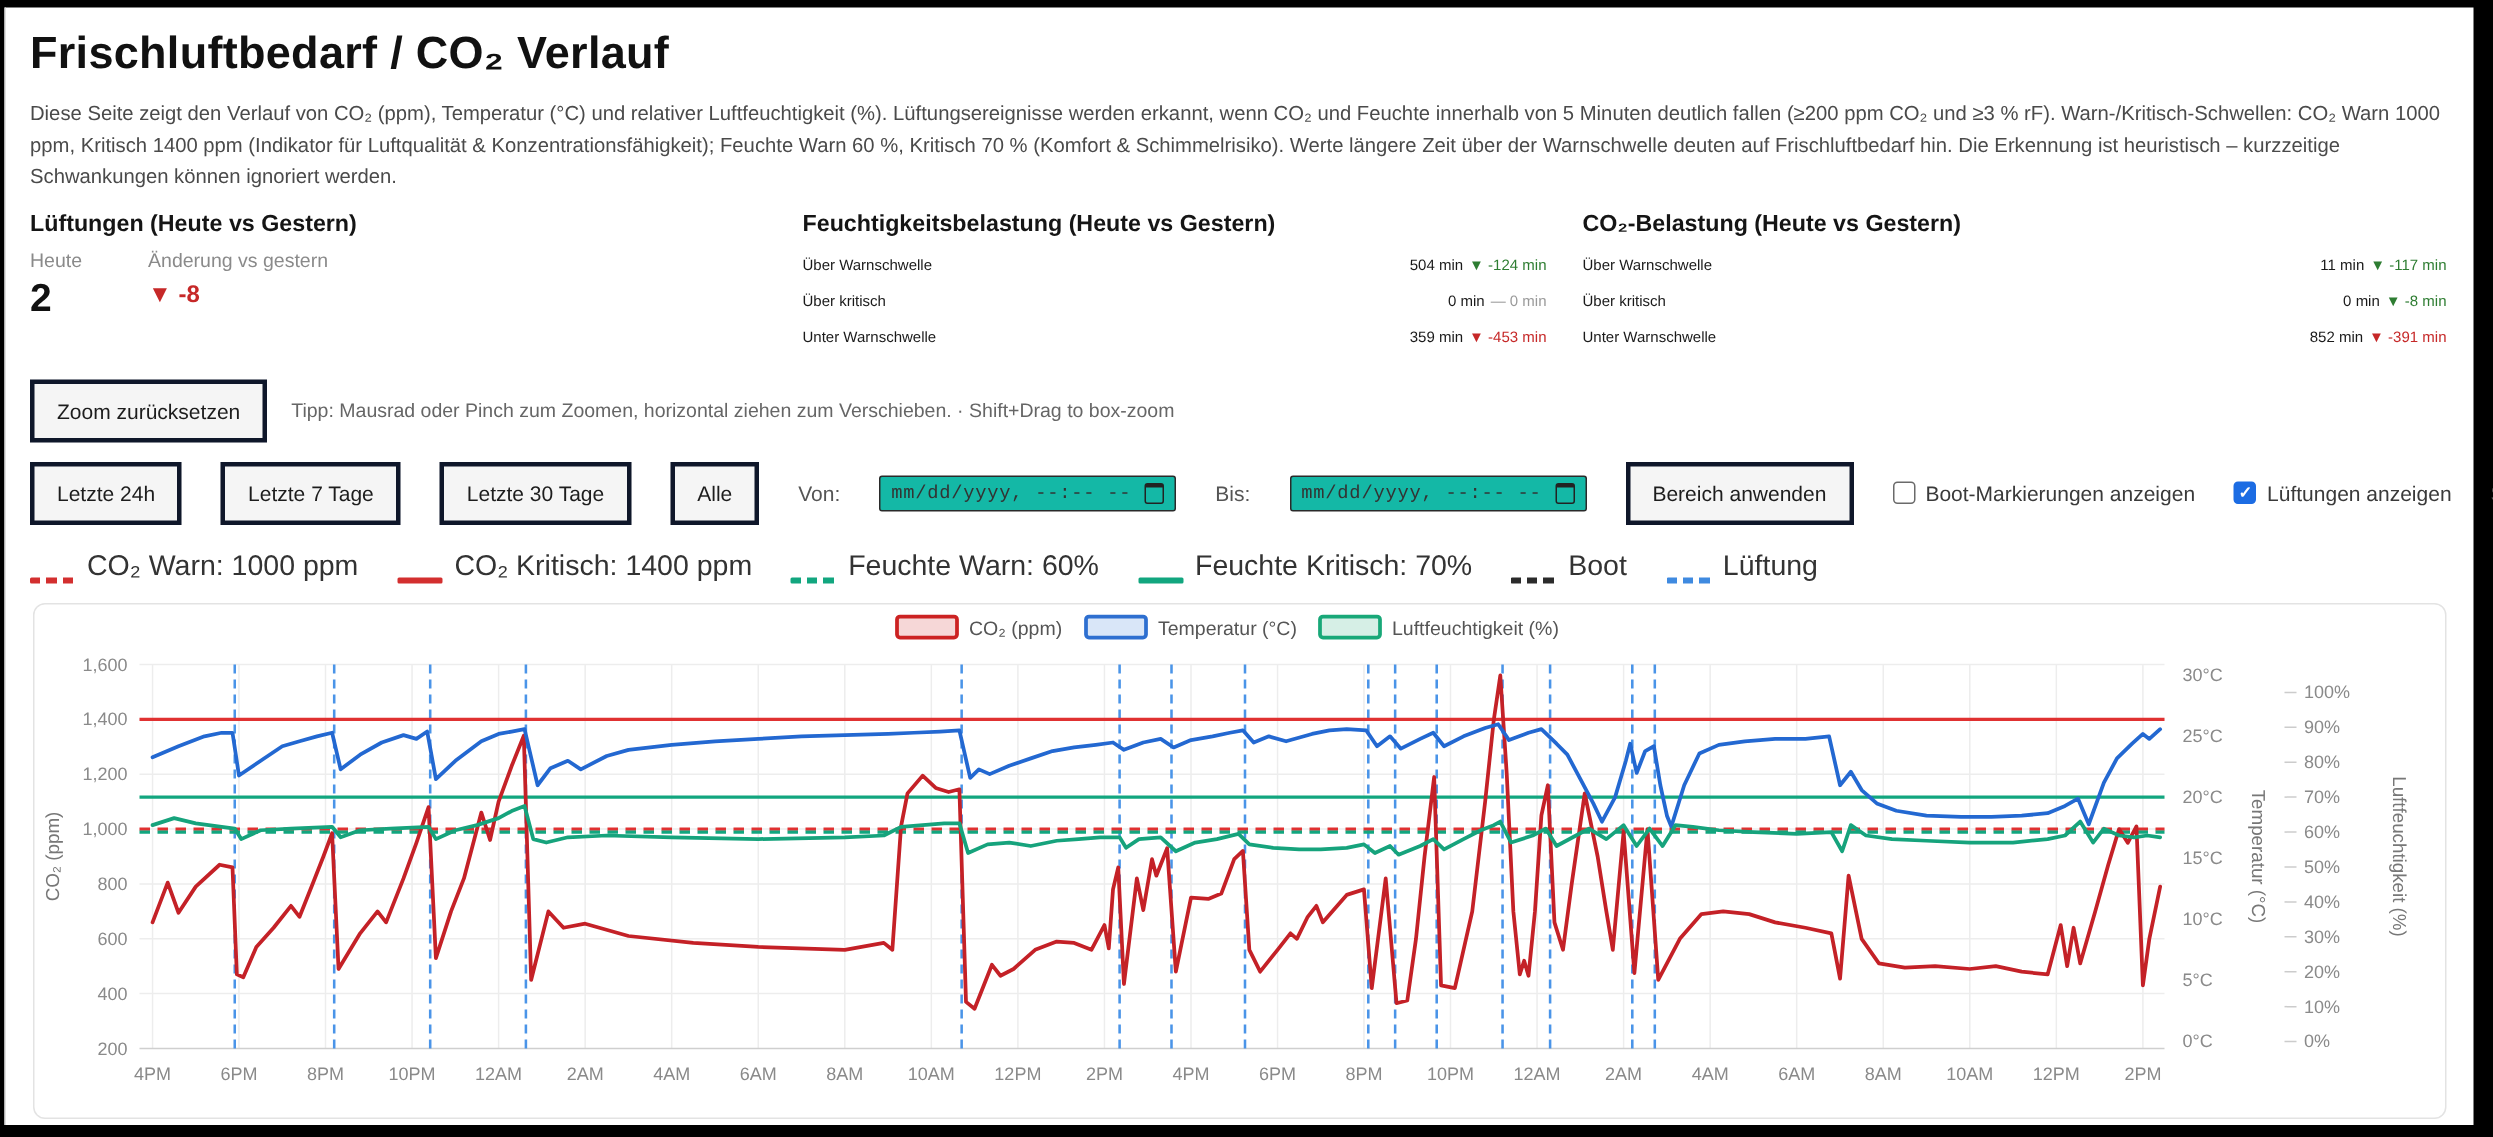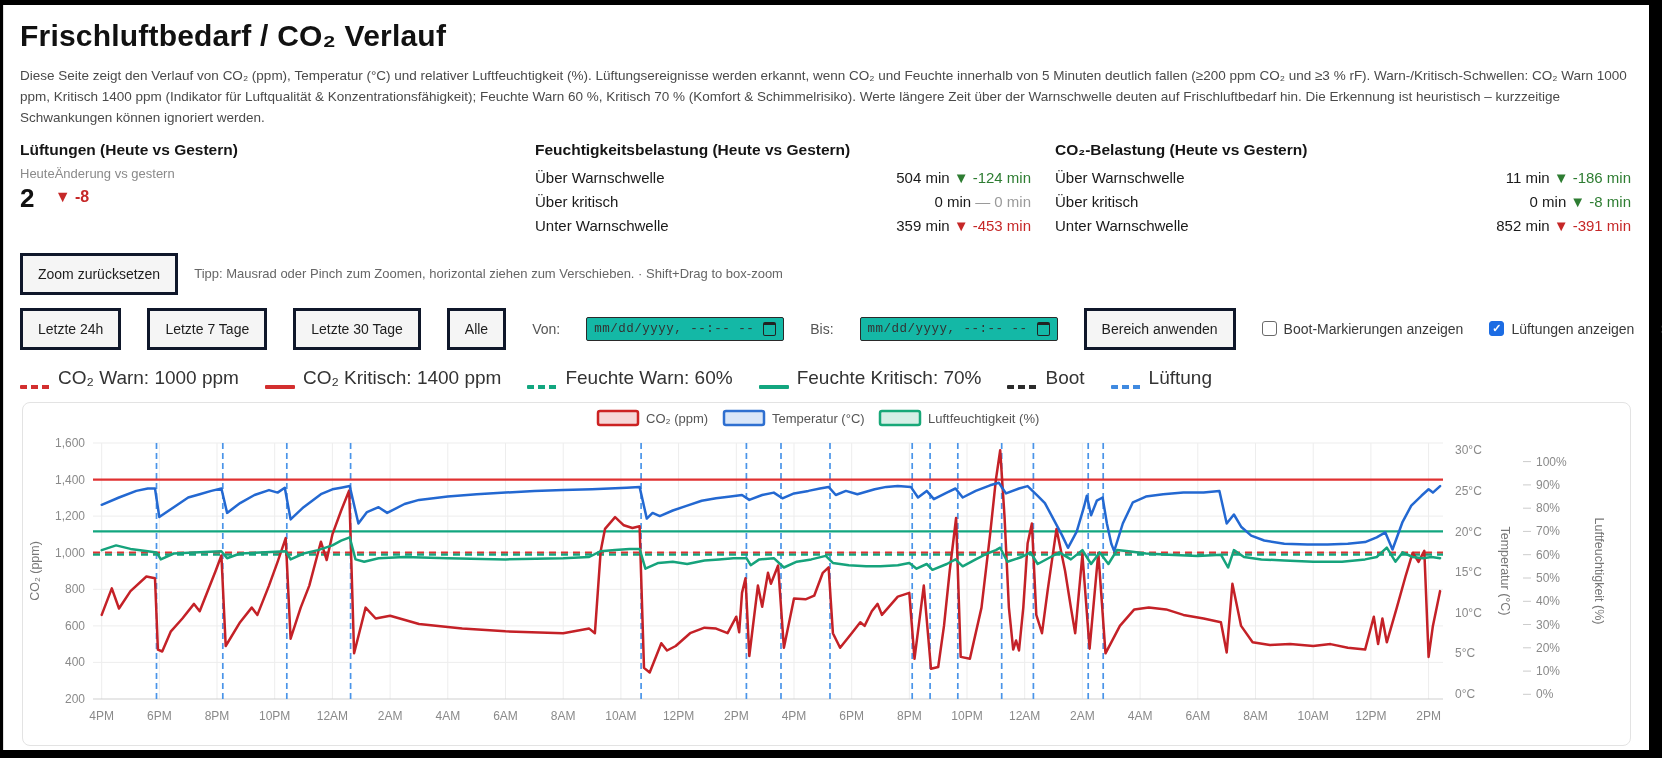--- a/index.html
+++ b/index.html
@@ -13,25 +13,25 @@
   }
   h1{font-size:30px;font-weight:700;color:#111;margin:14px 0 0 0;letter-spacing:.2px;}
   .desc{font-size:13.5px;color:#4a4a4a;line-height:1.55;margin:13px 18px 0 0;}
   
   .stats-row{display:flex;margin:12px 0 0 0;}
   .stat-col{box-sizing:border-box;}
   .stat-col.c1{width:515px;}
   .stat-col.c2{width:520px;padding-right:24px;}
   .stat-col.c3{flex:1;padding-right:18px;}
   .stat-title{font-size:15.5px;font-weight:700;color:#151515;margin-bottom:7px;}
-  .vent-blocks{display:flex;}
+  .vent-blocks{display:flex;gap:44px;}
   .small-label{font-size:13px;color:#8a8a8a;}
   .big-num{font-size:26px;font-weight:700;color:#111;margin-top:2px;}
   .vent-delta{font-size:16px;font-weight:600;margin-top:7px;}
-  .stat-row{display:flex;justify-content:space-between;font-size:15px;line-height:24px;color:#1a1a1a;}
+  .stat-row{display:flex;justify-content:space-between;font-size:10px;line-height:24px;color:#1a1a1a;}
   .stat-val .v{color:#1a1a1a;}
   .stat-val .d{margin-left:4px;}
   .delta-green{color:#2e7d32;text-align:right;}
   .delta-red{color:#c62828;}
   .delta-gray{color:#9a9a9a;}
   
   .zoom-row{display:flex;align-items:center;gap:16px;margin-top:15px;}
   .btn{
     background:#f5f5f5;border:3px solid #0f172a;border-radius:0;
     padding:10px 15px;font-size:14px;color:#1d1d1d;font-family:inherit;cursor:pointer;white-space:nowrap;
@@ -103,21 +103,21 @@
       <div class="stat-row">
         <span class="stat-label">Unter Warnschwelle</span>
         <span class="stat-val"><span class="v">359 min</span><span class="d delta-red">▼ -453 min</span></span>
       </div>
     </div>
 
     <div class="stat-col c3">
       <div class="stat-title">CO₂-Belastung (Heute vs Gestern)</div>
       <div class="stat-row">
         <span class="stat-label">Über Warnschwelle</span>
-        <span class="stat-val"><span class="v">11 min</span><span class="d delta-green">▼ -186 min</span></span>
+        <span class="stat-val"><span class="v">11 min</span><span class="d delta-green">▼ -117 min</span></span>
       </div>
       <div class="stat-row">
         <span class="stat-label">Über kritisch</span>
         <span class="stat-val"><span class="v">0 min</span><span class="d delta-green">▼ -8 min</span></span>
       </div>
       <div class="stat-row">
         <span class="stat-label">Unter Warnschwelle</span>
         <span class="stat-val"><span class="v">852 min</span><span class="d delta-red">▼ -391 min</span></span>
       </div>
     </div>

